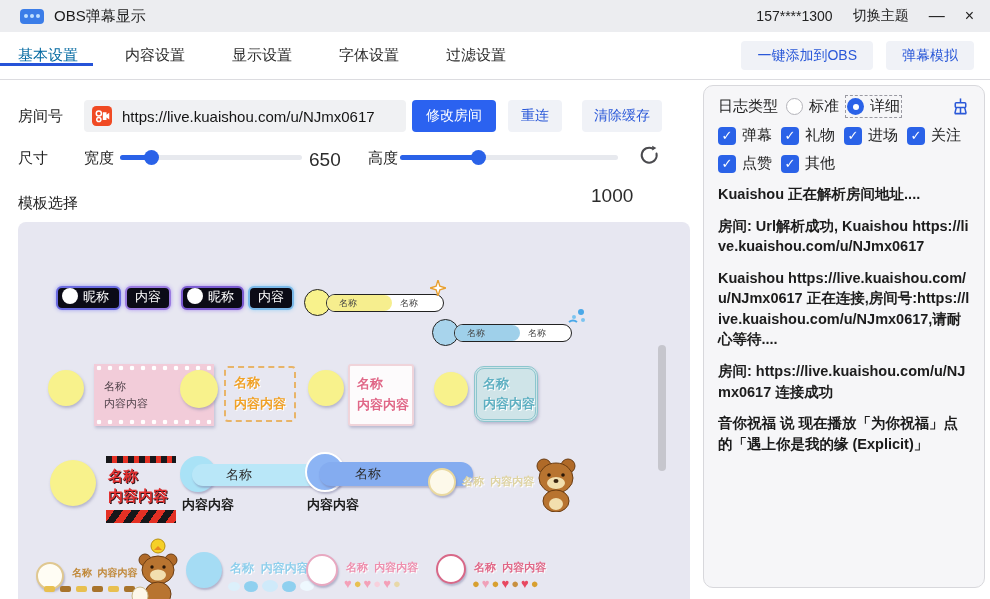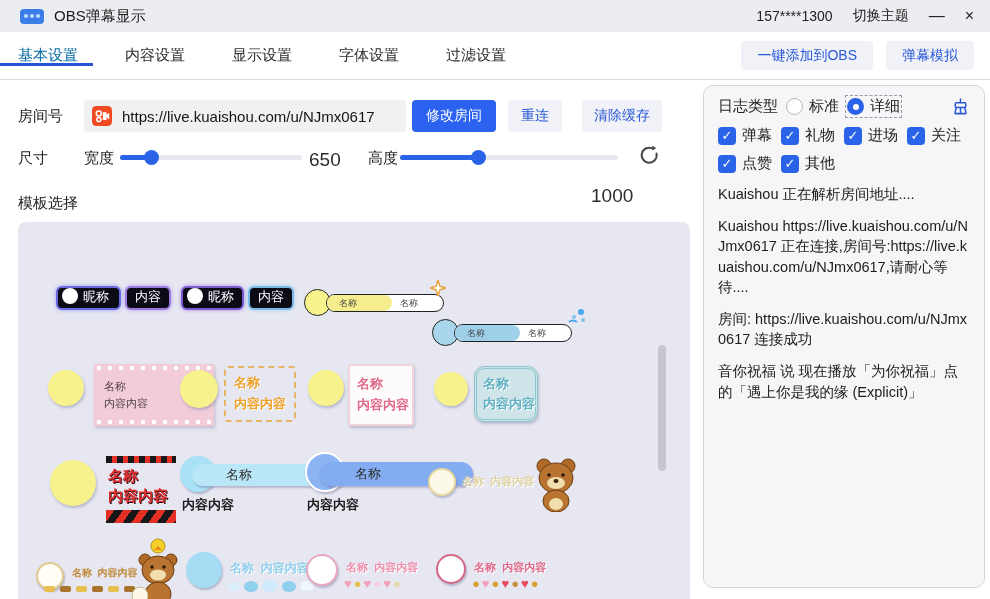--- a/index.html
+++ b/index.html
@@ -103,21 +103,21 @@
   .radio.off{border:1.5px solid #b4b4ba;background:#fff;}
   .radio.on{background:#2a62e8;position:relative;}
   .radio.on::after{content:"";position:absolute;left:5.5px;top:5.5px;width:6px;height:6px;border-radius:50%;background:#fff;}
   .r-item{display:flex;align-items:center;gap:6px;}
   .r-item.focus{outline:1px dashed #9a9aa2;outline-offset:1px;}
   .filterwrap{display:flex;flex-wrap:wrap;margin-top:10px;}
   .f-item{width:63px;display:flex;align-items:center;gap:6px;font-size:15px;margin-bottom:9px;}
   .cbox{width:18px;height:18px;border-radius:4px;background:#2a62e8;color:#fff;font-size:13px;
         display:flex;align-items:center;justify-content:center;flex:none;}
   .logmsgs{margin-top:2px;}
-  .logmsgs p{font-size:14.5px;line-height:1.42;color:#1c1c1c;margin:0 0 11px 0;word-break:break-all;}
+  .logmsgs p{font-size:14.5px;line-height:1.42;color:#1c1c1c;margin:0 0 11px 0;word-break:break-all;font-weight:bold;}
   .broom{margin-left:auto;}
 </style>
 </head>
 <body>
 
 <div id="app">
 
   <div class="titlebar">
     <div class="app-icon">
         <i></i>
@@ -391,19 +391,20 @@
           <span class="cbox">✓</span>
           <span>点赞</span>
         </span>
       <span class="f-item">
           <span class="cbox">✓</span>
           <span>其他</span>
         </span>
     </div>
     <div class="logmsgs">
       <p>Kuaishou  正在解析房间地址....</p>
+      <p>房间:  Url解析成功,  Kuaishou https://live.kuaishou.com/u/NJmx0617</p>
       <p>Kuaishou  https://live.kuaishou.com/u/NJmx0617 正在连接,房间号:https://live.kuaishou.com/u/NJmx0617,请耐心等待....</p>
       <p>房间:  https://live.kuaishou.com/u/NJmx0617 连接成功</p>
       <p>音你祝福 说 现在播放「为你祝福」点的「遇上你是我的缘 (Explicit)」</p>
     </div>
   </div>
 
 </div>
 
 </body></html>

